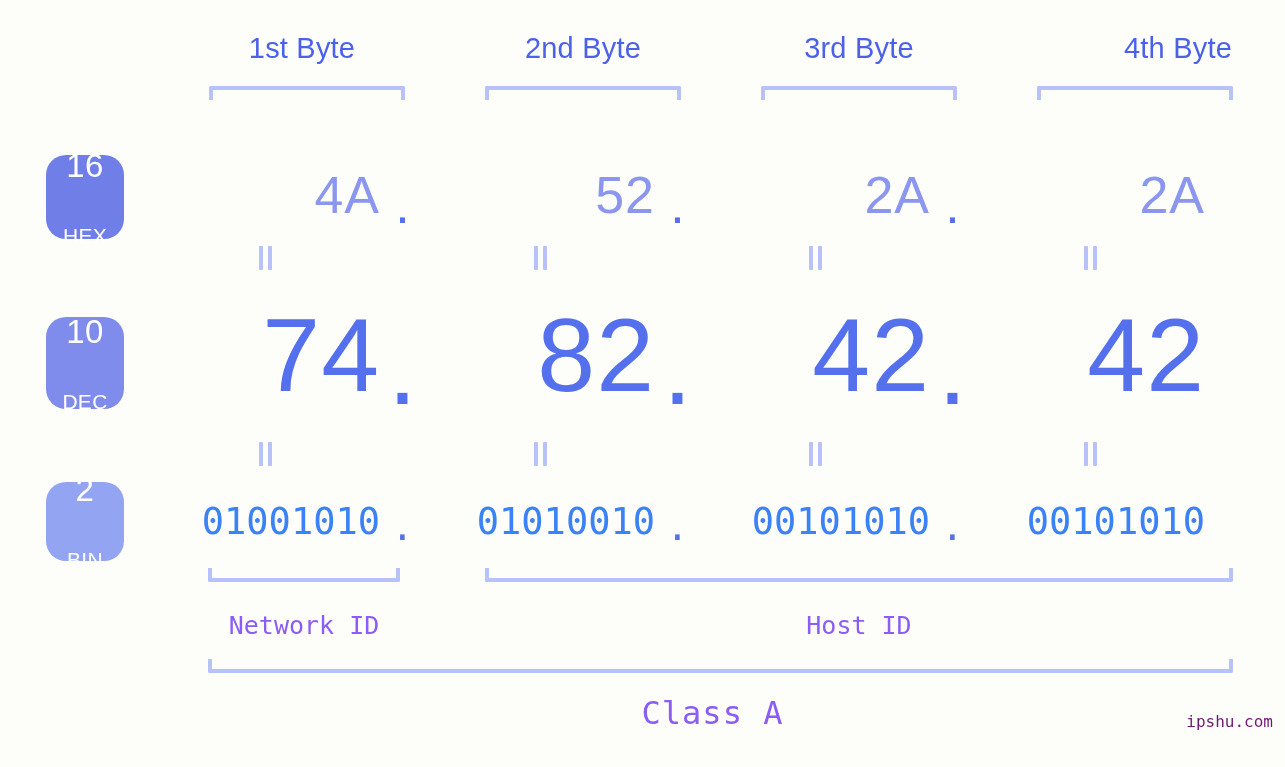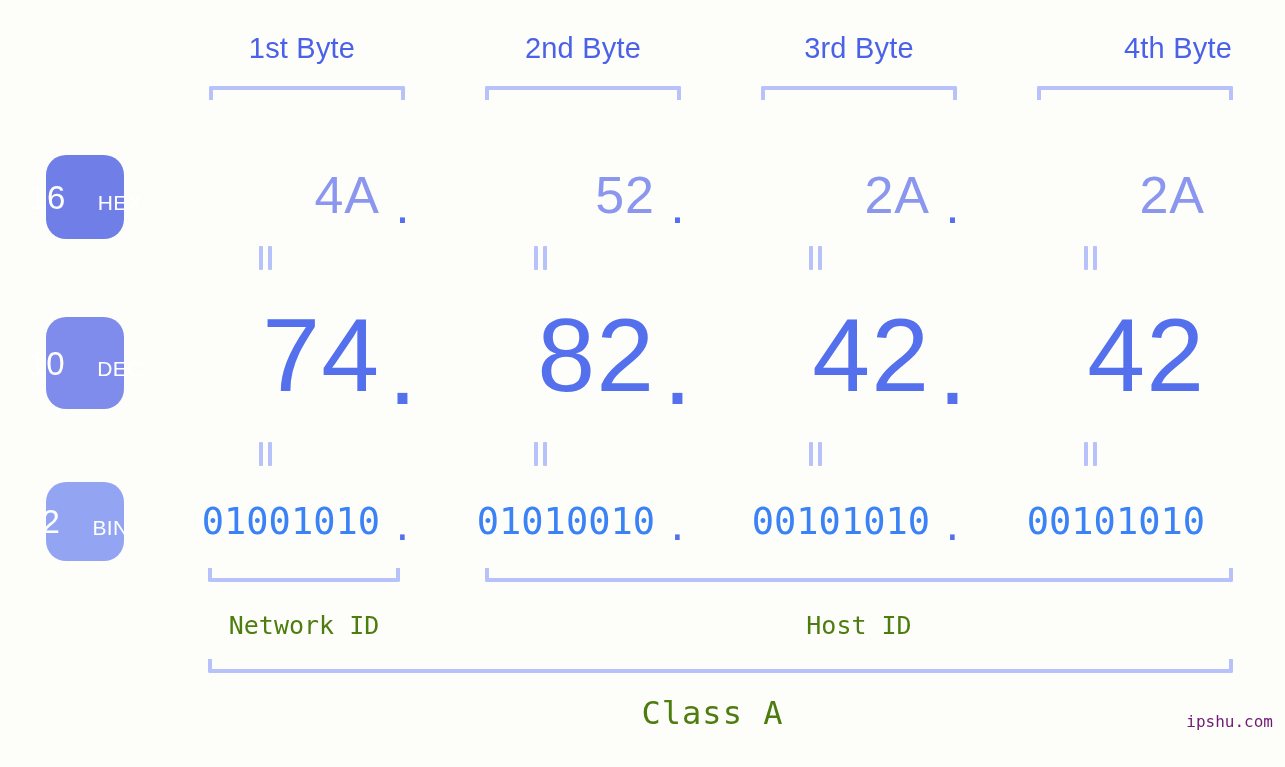--- a/index.html
+++ b/index.html
@@ -56,20 +56,21 @@
 
   
   .badge {
     position: absolute;
     left: 46px;
     width: 78px;
     border-radius: 20px;
     color: #ffffff;
     text-align: center;
     display: flex;
+    flex-direction: column;
     align-items: center;
     justify-content: center;
     line-height: 1;
     gap: 32px;
   }
   .badge .num {
     font-size: 33px;
     font-weight: 400;
     letter-spacing: 0.5px;
   }
@@ -171,21 +172,21 @@
     background: #b7c2fb;
     border-radius: 1px;
   }
   #eq-top { top: 246px; }
   #eq-bot { top: 442px; }
 
   
   .section-label {
     position: absolute;
     font-family: "DejaVu Sans Mono", monospace;
-    color: #4d7c0f;
+    color: #8b5cf6;
     text-align: center;
     white-space: nowrap;
   }
   #label-network, #label-host {
     top: 611px;
     font-size: 25px;
   }
   #label-class {
     top: 694px;
     font-size: 32px;

